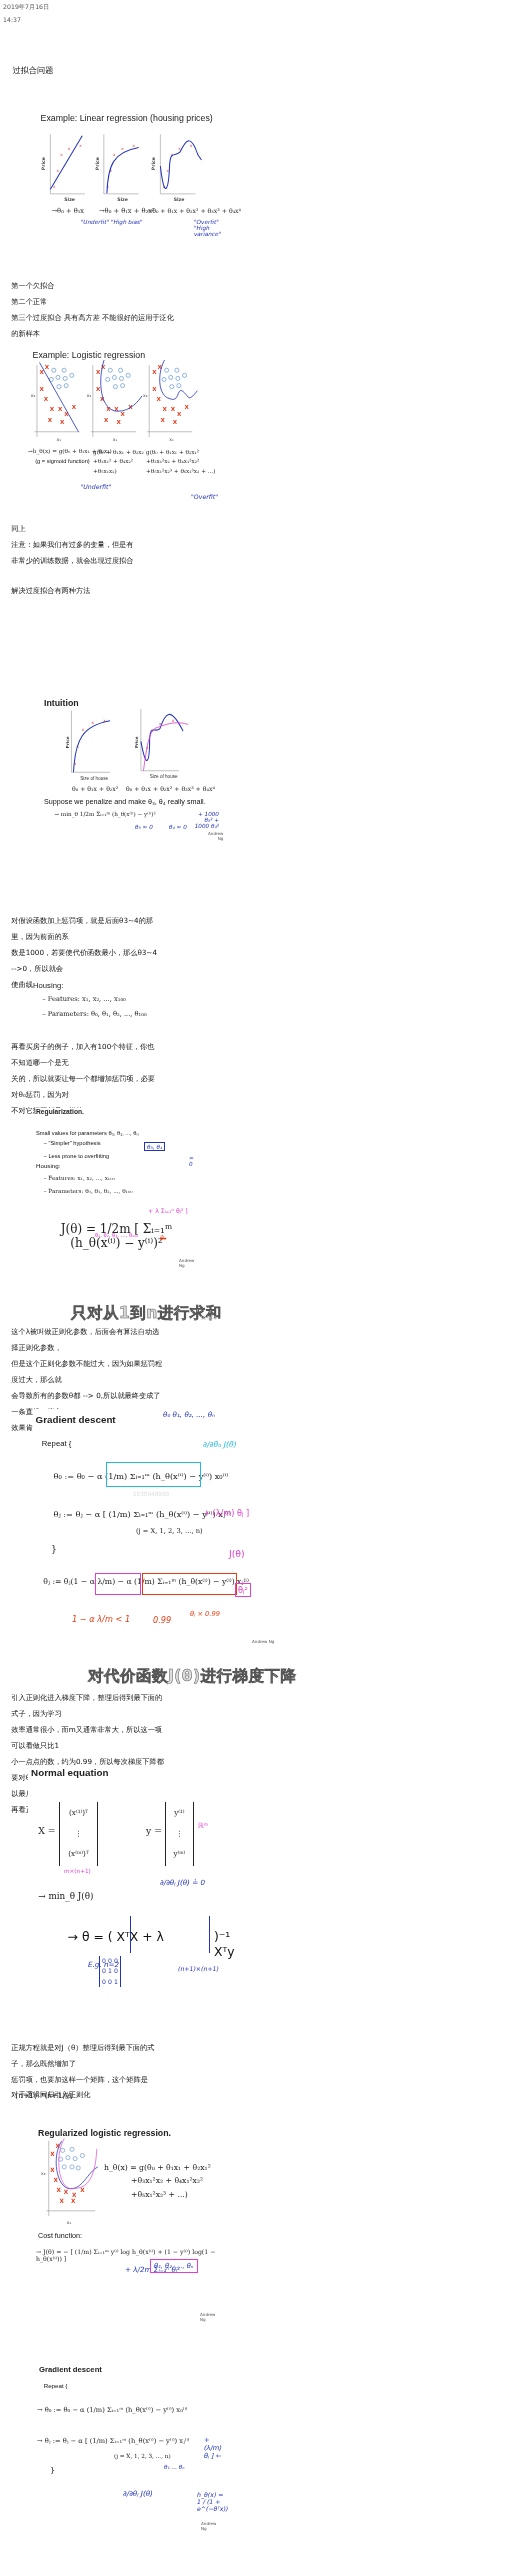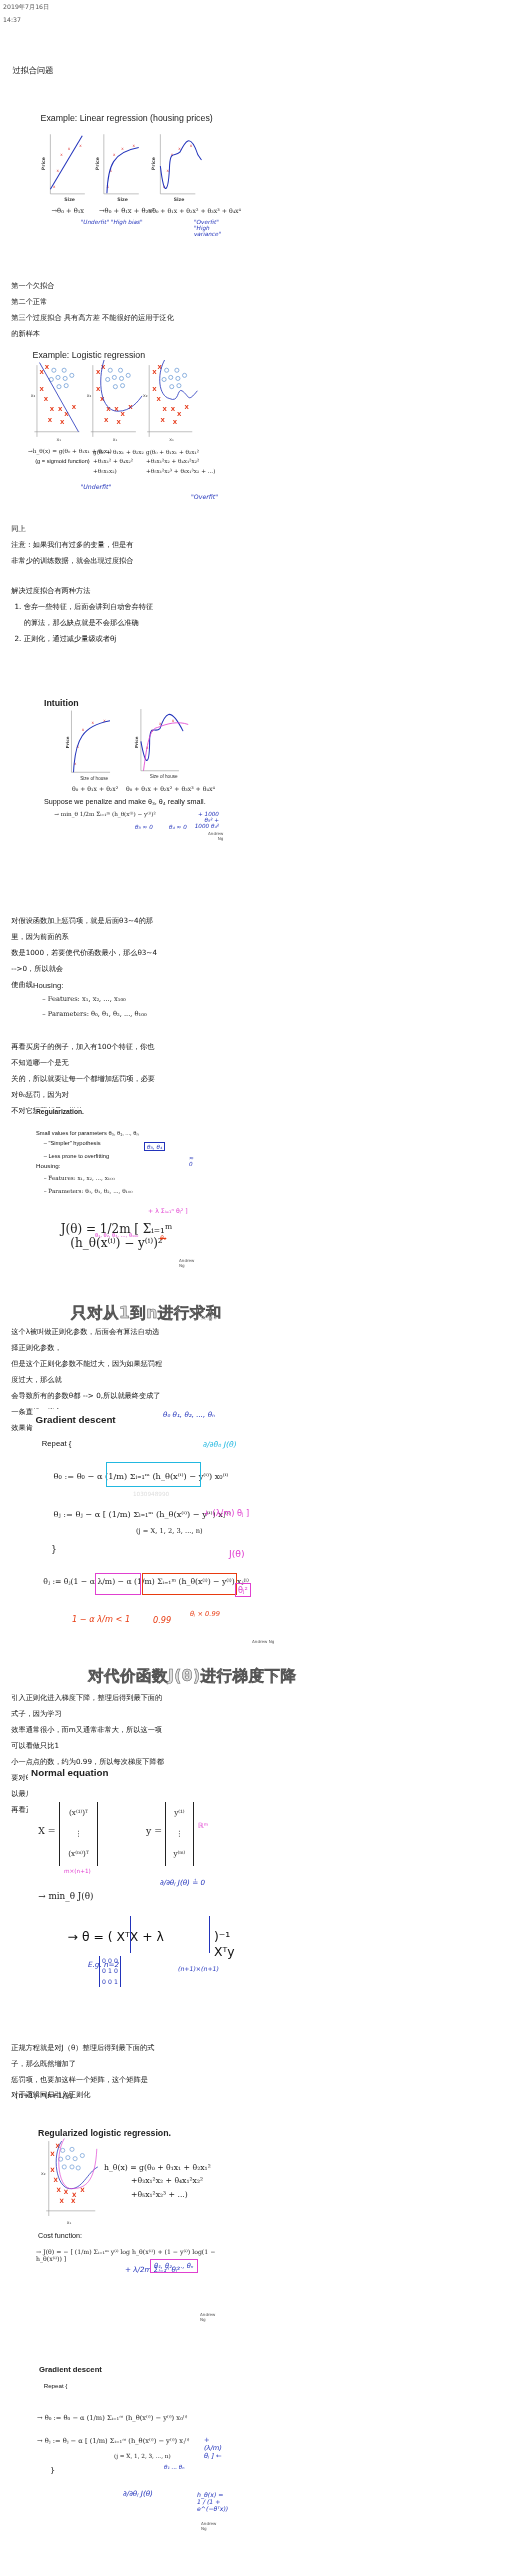--- a/index.html
+++ b/index.html
@@ -180,24 +180,20 @@
 </div>
 
 <div class="abs note" style="top:521px;">
   <p>同上</p>
   <p>注意：如果我们有过多的变量，但是有</p>
   <p>非常少的训练数据，就会出现过度拟合</p>
 </div>
 
 <div class="abs note" style="top:583px;width:144px;">
   <p>解决过度拟合有两种方法</p>
-  <ol>
-    <li>舍弃一些特征，后面会讲到自动舍弃特征的算法，那么缺点就是不会那么准确</li>
-    <li>正则化，通过减少量级或者θj</li>
-  </ol>
 </div>
 
 <div class="slide" style="left:44px;top:698px;width:175px;height:134px;text-align:right;">
   <div class="abs slide-title bold" style="left:0;top:0;">Intuition</div>
   <svg width="165" height="72" style="left:0;top:10.3px;" viewBox="0 0 320 140">
     <g stroke="#999" stroke-width="1.2" fill="none">
         <path d="M53,5 V125 H128"></path>
         <path d="M188,2 V122 H262"></path>
       </g>
     <g fill="#d33" font-size="8" font-family="DejaVu Sans">
@@ -394,21 +390,21 @@
   <div class="abs" style="left:2.1px;top:103px;font-size:7.2px;font-family:'Liberation Sans',sans-serif;">Cost function:</div>
   <div class="abs math" style="left:0;top:120px;font-size:6.2px;width:206px;">→ J(θ) = − [ (1/m) Σᵢ₌₁ᵐ y⁽ⁱ⁾ log h_θ(x⁽ⁱ⁾) + (1 − y⁽ⁱ⁾) log(1 − h_θ(x⁽ⁱ⁾)) ]</div>
   <div class="abs hand-blue" style="left:52px;top:137px;font-size:7.2px;">+ λ/2m Σⱼ₌₁ⁿ θⱼ²</div>
   <div class="abs hand-blue" style="left:114px;top:131px;font-size:6.7px;border:0.8px solid #e040d0;padding:2.1px 3.1px;">θ₁, θ₂, ..., θₙ</div>
   <div class="abs credit" style="left:164px;top:184px;">Andrew Ng</div>
 </div>
 
 <div class="slide" style="left:37px;top:2365px;width:185px;height:160px;">
   <div class="abs slide-title bold" style="left:2.1px;top:0;font-size:7.7px;">Gradient descent</div>
   <div class="abs" style="left:6.7px;top:17px;font-size:6.2px;font-family:'Liberation Sans',sans-serif;">Repeat {</div>
-  <div class="abs math" style="left:0;top:49px;font-size:6.7px;">→ θ₀ := θ₀ − α (1/m) Σᵢ₌₁ᵐ (h_θ(x⁽ⁱ⁾) − y⁽ⁱ⁾) x₀⁽ⁱ⁾</div>
+  <div class="abs math" style="left:0;top:41px;font-size:6.7px;">→ θ₀ := θ₀ − α (1/m) Σᵢ₌₁ᵐ (h_θ(x⁽ⁱ⁾) − y⁽ⁱ⁾) x₀⁽ⁱ⁾</div>
   <div class="abs math" style="left:0;top:72px;font-size:6.7px;">→ θⱼ := θⱼ − α [ (1/m) Σᵢ₌₁ᵐ (h_θ(x⁽ⁱ⁾) − y⁽ⁱ⁾) xⱼ⁽ⁱ⁾</div>
   <div class="abs hand-blue" style="left:130px;top:71px;font-size:6.7px;">+ (λ/m) θⱼ ] ←</div>
   <div class="abs math" style="left:77px;top:88px;font-size:5.7px;">(j = X, 1, 2, 3, ..., n)</div>
   <div class="abs math" style="left:13px;top:100px;font-size:8.2px;">}</div>
   <div class="abs hand-blue" style="left:90px;top:99px;font-size:5.7px;">θ₁ ... θₙ</div>
   <div class="abs hand-blue" style="left:49px;top:124px;font-size:7.2px;">∂/∂θⱼ J(θ)</div>
   <div class="abs hand-blue" style="left:123px;top:126px;font-size:6.2px;">h_θ(x) = 1 / (1 + e^(−θᵀx))</div>
   <div class="abs credit" style="left:164px;top:156px;">Andrew Ng</div>
 </div>
 

